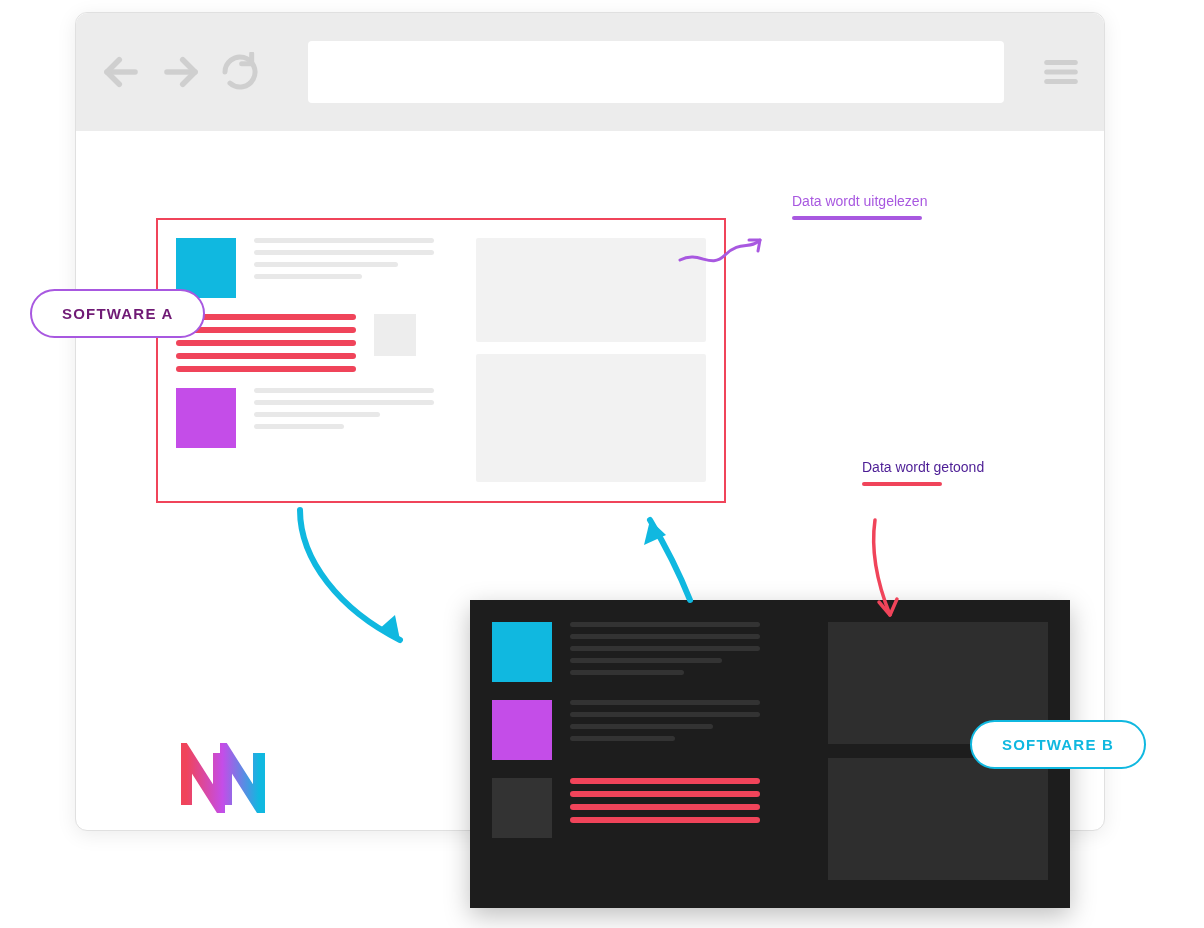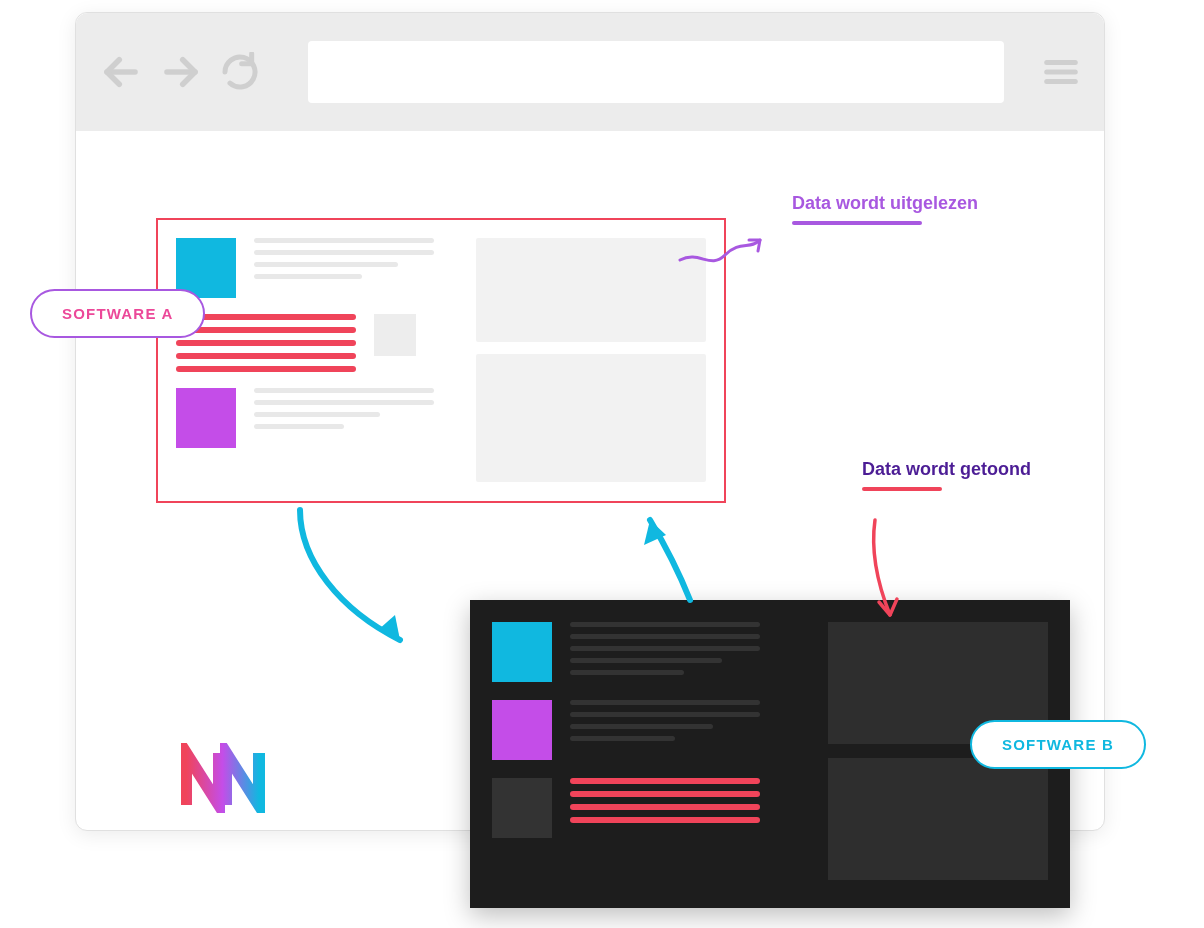--- a/index.html
+++ b/index.html
@@ -108,32 +108,32 @@
       padding: 14px 30px;
       font-size: 15px;
       font-weight: 700;
       letter-spacing: 1.2px;
       text-transform: uppercase;
     }
     .pill-a {
       top: 289px;
       left: 30px;
       border: 2px solid #a858e0;
-      color: #ec4899;
+      color: #701a75;
     }
     .pill-b {
       top: 720px;
       left: 970px;
       border: 2px solid #10b8e0;
       color: #10b8e0;
     }
     .annotation {
       position: absolute;
-      font-size: 18px;
-      font-weight: 700;
+      font-size: 14px;
+      font-weight: 400;
       line-height: 1.3;
     }
     .anno-read {
       top: 192px;
       left: 792px;
       color: #a858e0;
     }
     .anno-read .underline {
       display: block;
       width: 130px;

